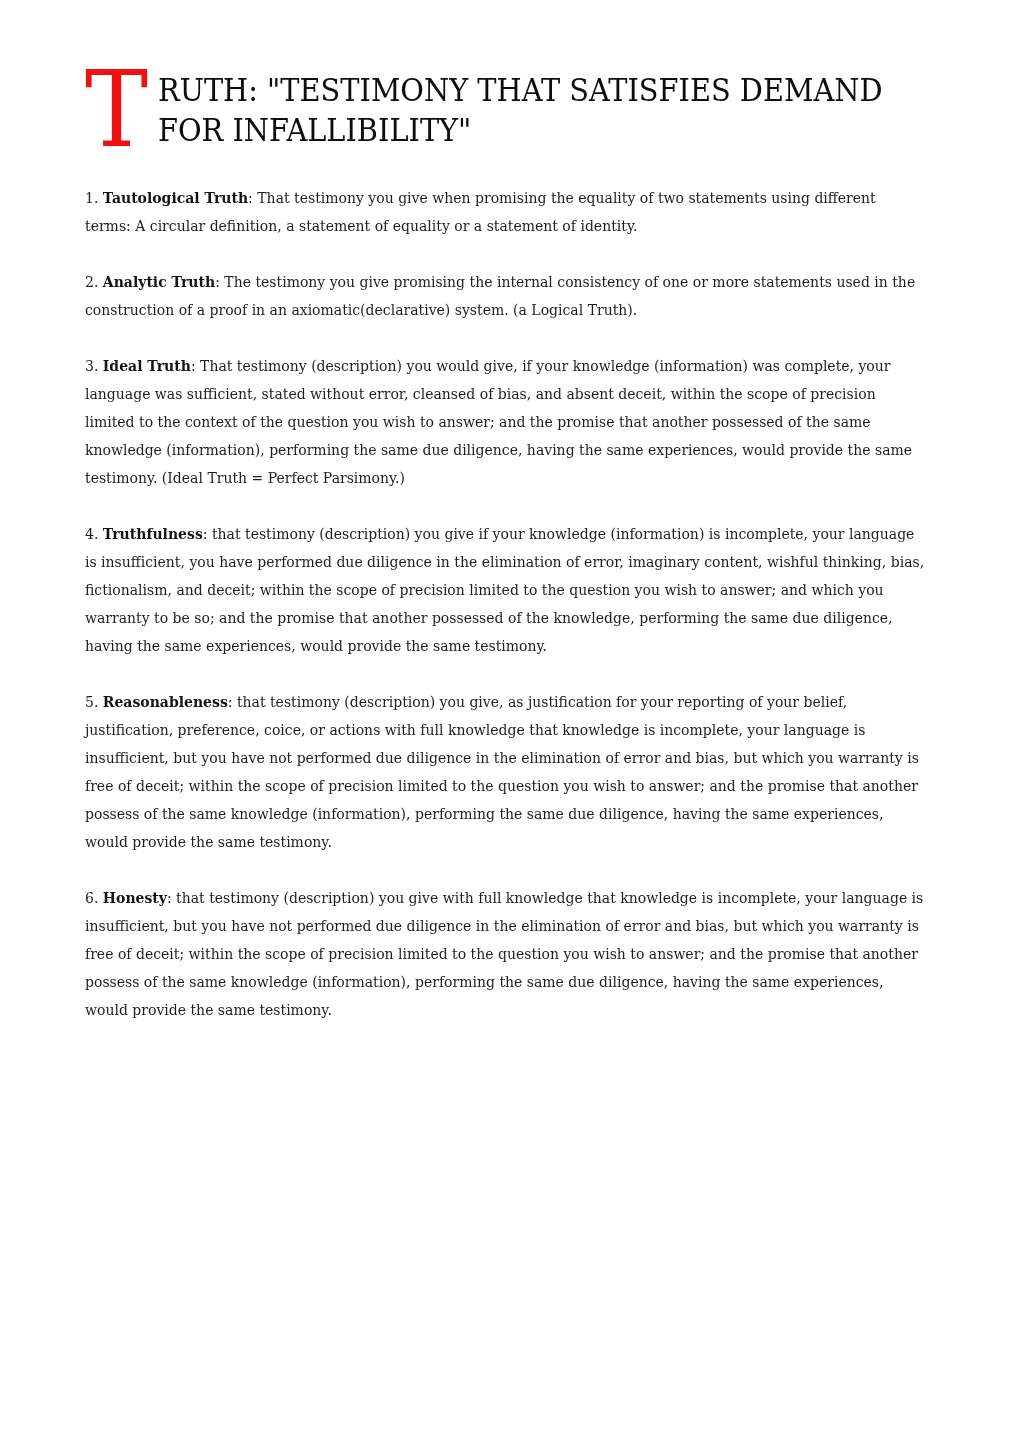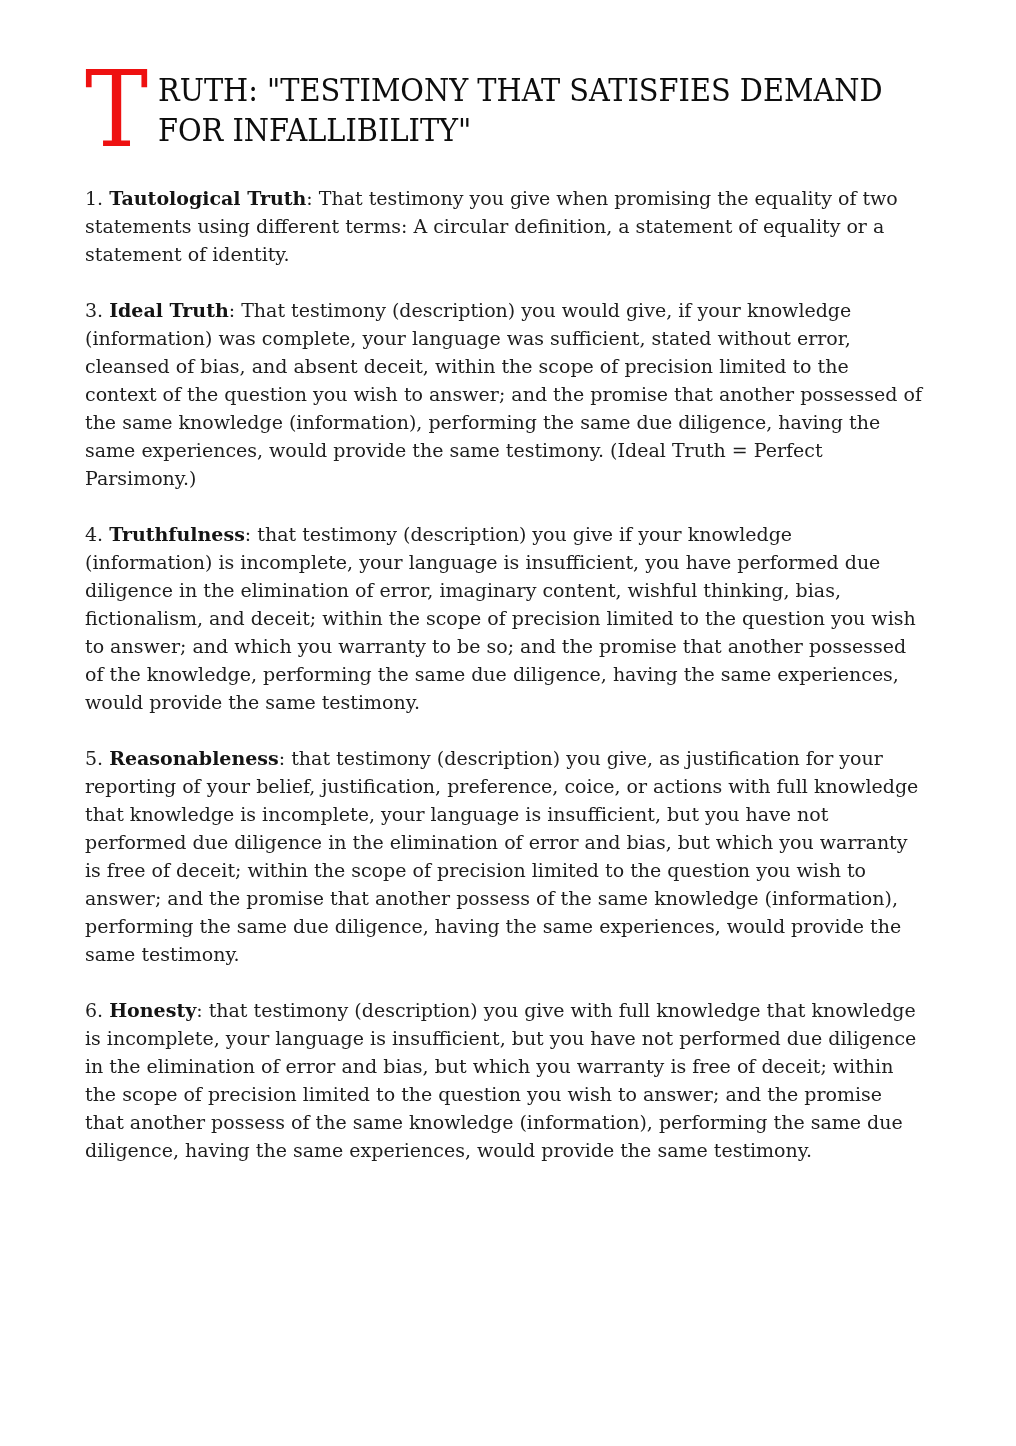--- a/index.html
+++ b/index.html
@@ -45,21 +45,21 @@
   }
   .subtitle {
     font-size: 18px;
     line-height: 22px;
     font-weight: bold;
     letter-spacing: 0.2px;
     color: #141414;
     margin: 0 0 36px 0;
   }
   .item {
-    font-size: 19px;
+    font-size: 14px;
     line-height: 28px;
     margin: 0 9px 28px 0;
     color: #1e1e1e;
   }
   .item strong {
     font-weight: bold;
     color: #141414;
   }
 </style>
 </head>
@@ -68,20 +68,21 @@
 <div class="page">
 
   <h1 class="title">
     <span class="dropcap" style="color: rgb(238, 17, 17);">T</span>
     <span class="title-lines"><span>RUTH: "TESTIMONY THAT SATISFIES DEMAND</span><br><span>FOR INFALLIBILITY"</span></span>
   </h1>
 
 
   <p class="item"><span>1. </span><strong>Tautological Truth</strong><span>: That testimony you give when promising the equality of two statements using different terms: A circular definition, a statement of equality or a statement of identity.</span></p>
 
+  <p class="item"><span>2. </span><strong>Analytic Truth</strong><span>: The testimony you give promising the internal consistency of one or more statements used in the construction of a proof in an axiomatic(declarative) system. (a Logical Truth).</span></p>
 
   <p class="item"><span>3. </span><strong>Ideal Truth</strong><span>: That testimony (description) you would give, if your knowledge (information) was complete, your language was sufficient, stated without error, cleansed of bias, and absent deceit, within the scope of precision limited to the context of the question you wish to answer; and the promise that another possessed of the same knowledge (information), performing the same due diligence, having the same experiences, would provide the same testimony. (Ideal Truth = Perfect Parsimony.)</span></p>
 
   <p class="item"><span>4. </span><strong>Truthfulness</strong><span>: that testimony (description) you give if your knowledge (information) is incomplete, your language is insufficient, you have performed due diligence in the elimination of error, imaginary content, wishful thinking, bias, fictionalism, and deceit; within the scope of precision limited to the question you wish to answer; and which you warranty to be so; and the promise that another possessed of the knowledge, performing the same due diligence, having the same experiences, would provide the same testimony.</span></p>
 
   <p class="item"><span>5. </span><strong>Reasonableness</strong><span>: that testimony (description) you give, as justification for your reporting of your belief, justification, preference, coice, or actions with full knowledge that knowledge is incomplete, your language is insufficient, but you have not performed due diligence in the elimination of error and bias, but which you warranty is free of deceit; within the scope of precision limited to the question you wish to answer; and the promise that another possess of the same knowledge (information), performing the same due diligence, having the same experiences, would provide the same testimony.</span></p>
 
   <p class="item"><span>6. </span><strong>Honesty</strong><span>: that testimony (description) you give with full knowledge that knowledge is incomplete, your language is insufficient, but you have not performed due diligence in the elimination of error and bias, but which you warranty is free of deceit; within the scope of precision limited to the question you wish to answer; and the promise that another possess of the same knowledge (information), performing the same due diligence, having the same experiences, would provide the same testimony.</span></p>
 
 </div>

